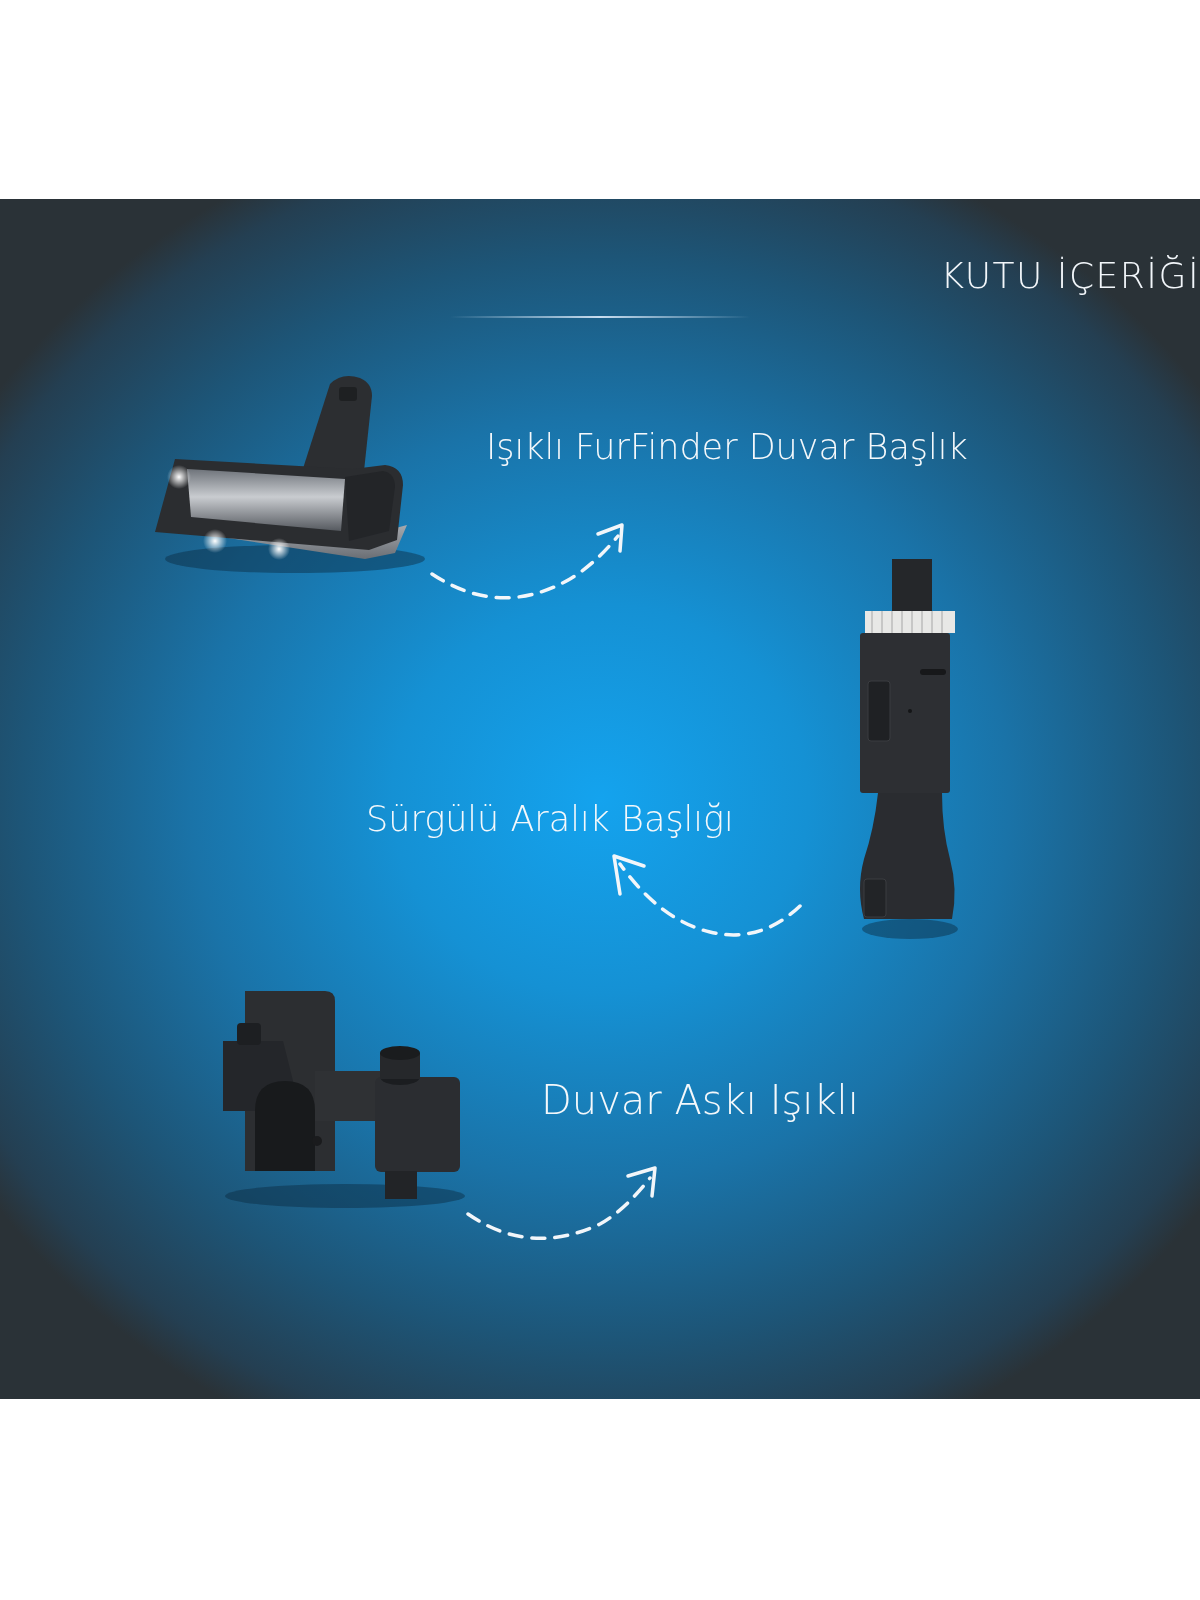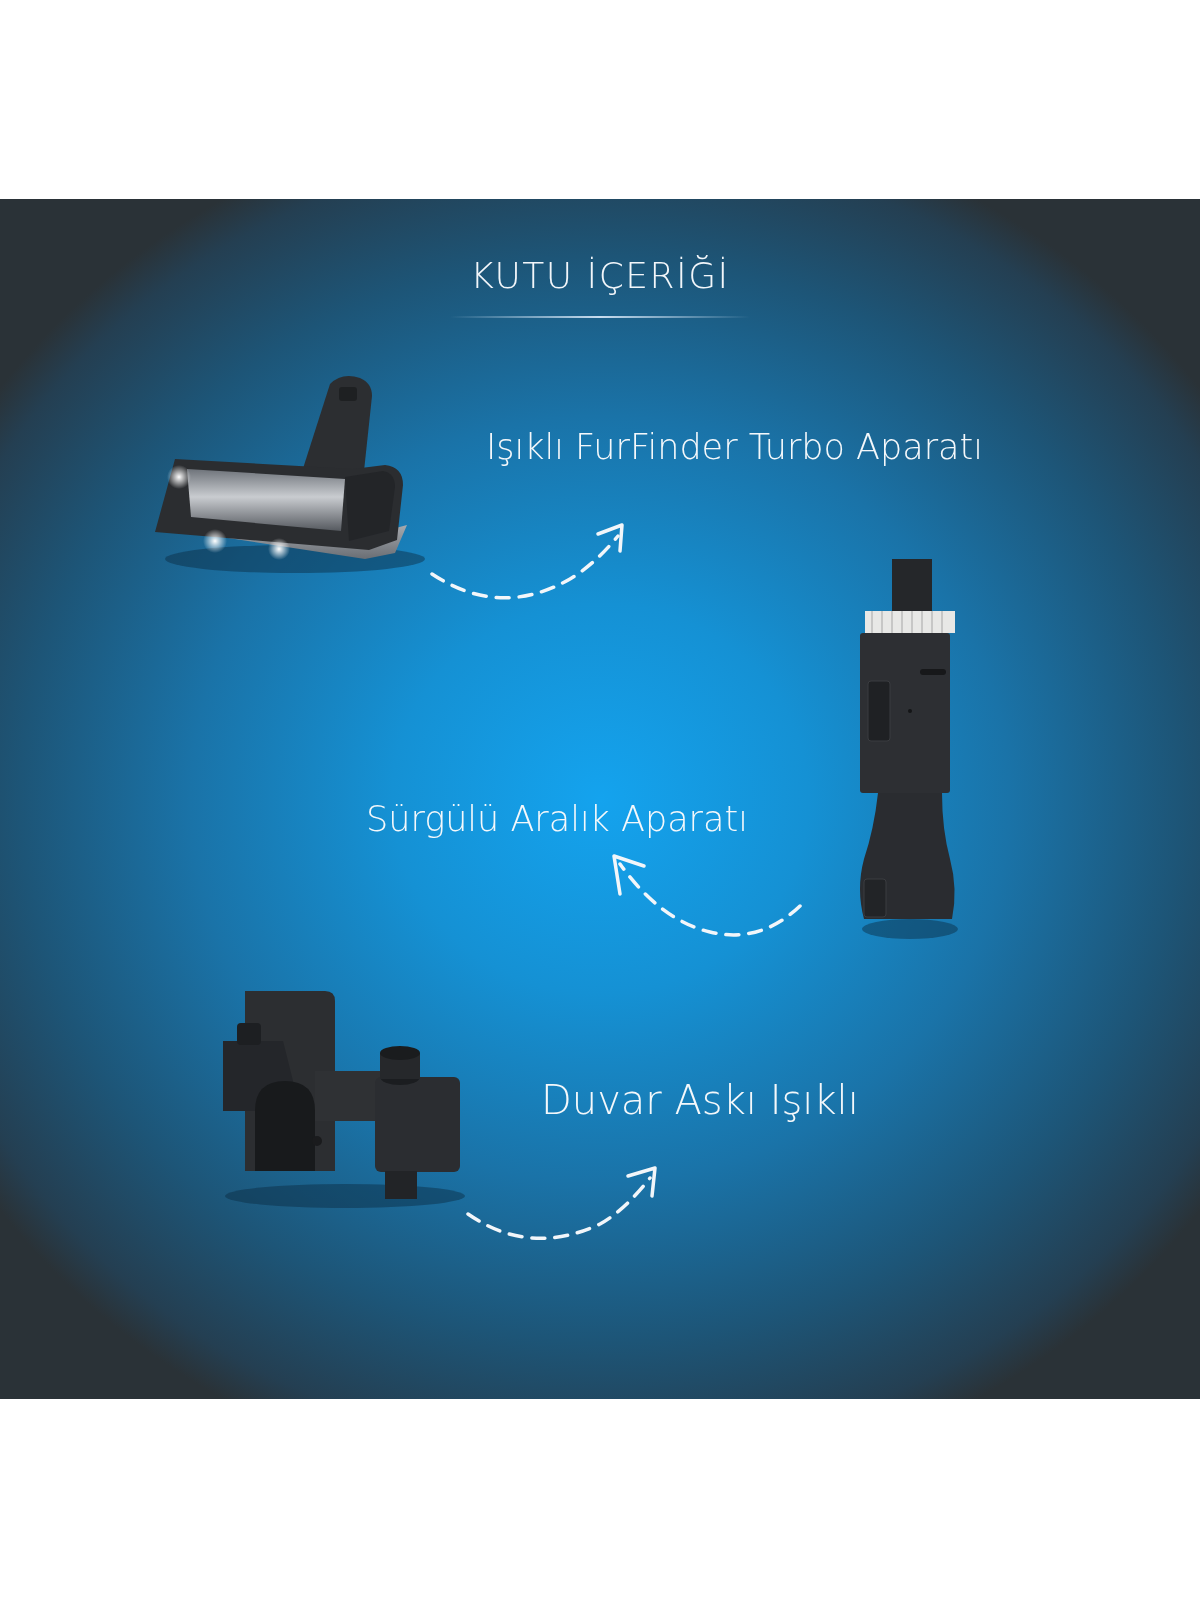--- a/index.html
+++ b/index.html
@@ -9,21 +9,21 @@
     font-family: "DejaVu Sans", sans-serif;
   }
   .panel {
     position: absolute; left: 0; top: 199px; width: 1200px; height: 1200px;
     background:
       radial-gradient(ellipse 62% 58% at 50% 50%, #14a3ee 0%, #1591d4 28%, #1a73a8 55%, #1d5577 78%, #243f52 94%, #2a3237 100%);
     overflow: hidden;
   }
   .title {
     position: absolute; left: 0; width: 1200px; top: 56px;
-    text-align: center; color: #f2f6fa;
+    text-align: right; color: #f2f6fa;
     font-size: 36px; letter-spacing: 1.5px; font-weight: 300;
   }
   .title-rule {
     position: absolute; left: 450px; top: 117px; width: 300px; height: 2px;
     background: linear-gradient(90deg, rgba(255,255,255,0) 0%, rgba(220,235,250,0.9) 50%, rgba(255,255,255,0) 100%);
   }
   .label {
     position: absolute; color: #f4f8fb; font-weight: 300; white-space: nowrap;
   }
   .label-1 { left: 486px; top: 228px; font-size: 35px; }
@@ -61,21 +61,21 @@
     <rect x="194" y="18" width="18" height="14" rx="3" fill="#1e2022"></rect>
     <path d="M12 158 l10 -12 l210 18 l30 -8 l-12 28 l-30 6 z" fill="url(#base)"></path>
     <path d="M30 90 l178 10 l32 -4 q18 2 18 20 l-6 55 l-28 10 l-214 -18 z" fill="#2b2d30"></path>
     <path d="M42 100 l158 10 l-4 52 l-150 -14 z" fill="url(#roller)"></path>
     <path d="M200 108 l38 -6 q12 2 12 16 l-6 44 l-40 10 z" fill="#232528"></path>
     <circle cx="34" cy="108" r="12" fill="url(#glow)"></circle>
     <circle cx="70" cy="172" r="12" fill="url(#glow)"></circle>
     <circle cx="134" cy="180" r="11" fill="url(#glow)"></circle>
   </svg>
 
-  <div class="label label-1">Işıklı FurFinder Turbo Aparatı</div>
+  <div class="label label-1">Işıklı FurFinder Duvar Başlık</div>
 
   <svg class="arrow" style="left:420px; top:320px;" width="210" height="90" viewBox="0 0 210 90">
     <path d="M12 55 Q80 100 150 60 Q175 45 198 17" fill="none" stroke="#f2f6fa" stroke-width="3.5" stroke-linecap="round" stroke-dasharray="13 10"></path>
     <path d="M178 15 L202 6 L200 32" fill="none" stroke="#f2f6fa" stroke-width="3.5" stroke-linecap="round" stroke-linejoin="round"></path>
   </svg>
 
   <svg class="product" style="left:850px; top:360px;" width="130" height="400" viewBox="0 0 130 400">
     <ellipse cx="60" cy="370" rx="48" ry="10" fill="#0b2b40" opacity="0.45"></ellipse>
     <rect x="42" y="0" width="40" height="70" fill="#25272a"></rect>
     <rect x="15" y="52" width="90" height="22" fill="#e8e8e6"></rect>
@@ -90,21 +90,21 @@
         <line x1="92" y1="52" x2="92" y2="74"></line>
     </g>
     <rect x="10" y="74" width="90" height="160" rx="3" fill="#2d2f33"></rect>
     <rect x="18" y="122" width="22" height="60" rx="3" fill="#1f2124" stroke="#3a3c40" stroke-width="1"></rect>
     <rect x="70" y="110" width="26" height="6" rx="3" fill="#17181a"></rect>
     <circle cx="60" cy="152" r="2" fill="#141517"></circle>
     <path d="M28 234 L92 234 Q92 270 100 300 Q108 330 102 360 L14 360 Q6 330 14 300 Q24 270 28 234 z" fill="#2a2c30"></path>
     <rect x="14" y="320" width="22" height="38" rx="3" fill="#222427" stroke="#3a3c40" stroke-width="1"></rect>
   </svg>
 
-  <div class="label label-2">Sürgülü Aralık Aparatı</div>
+  <div class="label label-2">Sürgülü Aralık Başlığı</div>
 
   <svg class="arrow" style="left:600px; top:645px;" width="210" height="100" viewBox="0 0 210 100">
     <path d="M200 62 Q160 100 110 88 Q60 76 20 20" fill="none" stroke="#f2f6fa" stroke-width="3.5" stroke-linecap="round" stroke-dasharray="13 10"></path>
     <path d="M20 50 L14 12 L44 22" fill="none" stroke="#f2f6fa" stroke-width="3.5" stroke-linecap="round" stroke-linejoin="round"></path>
   </svg>
 
   <svg class="product" style="left:215px; top:782px;" width="260" height="240" viewBox="0 0 260 240">
     <ellipse cx="130" cy="215" rx="120" ry="12" fill="#0b2b40" opacity="0.45"></ellipse>
     <path d="M30 10 l80 0 q10 0 10 10 l0 170 l-90 0 z" fill="#2c2e31"></path>
     <path d="M8 60 l60 0 l10 40 l-10 30 l-60 0 z" fill="#24262a"></path>

